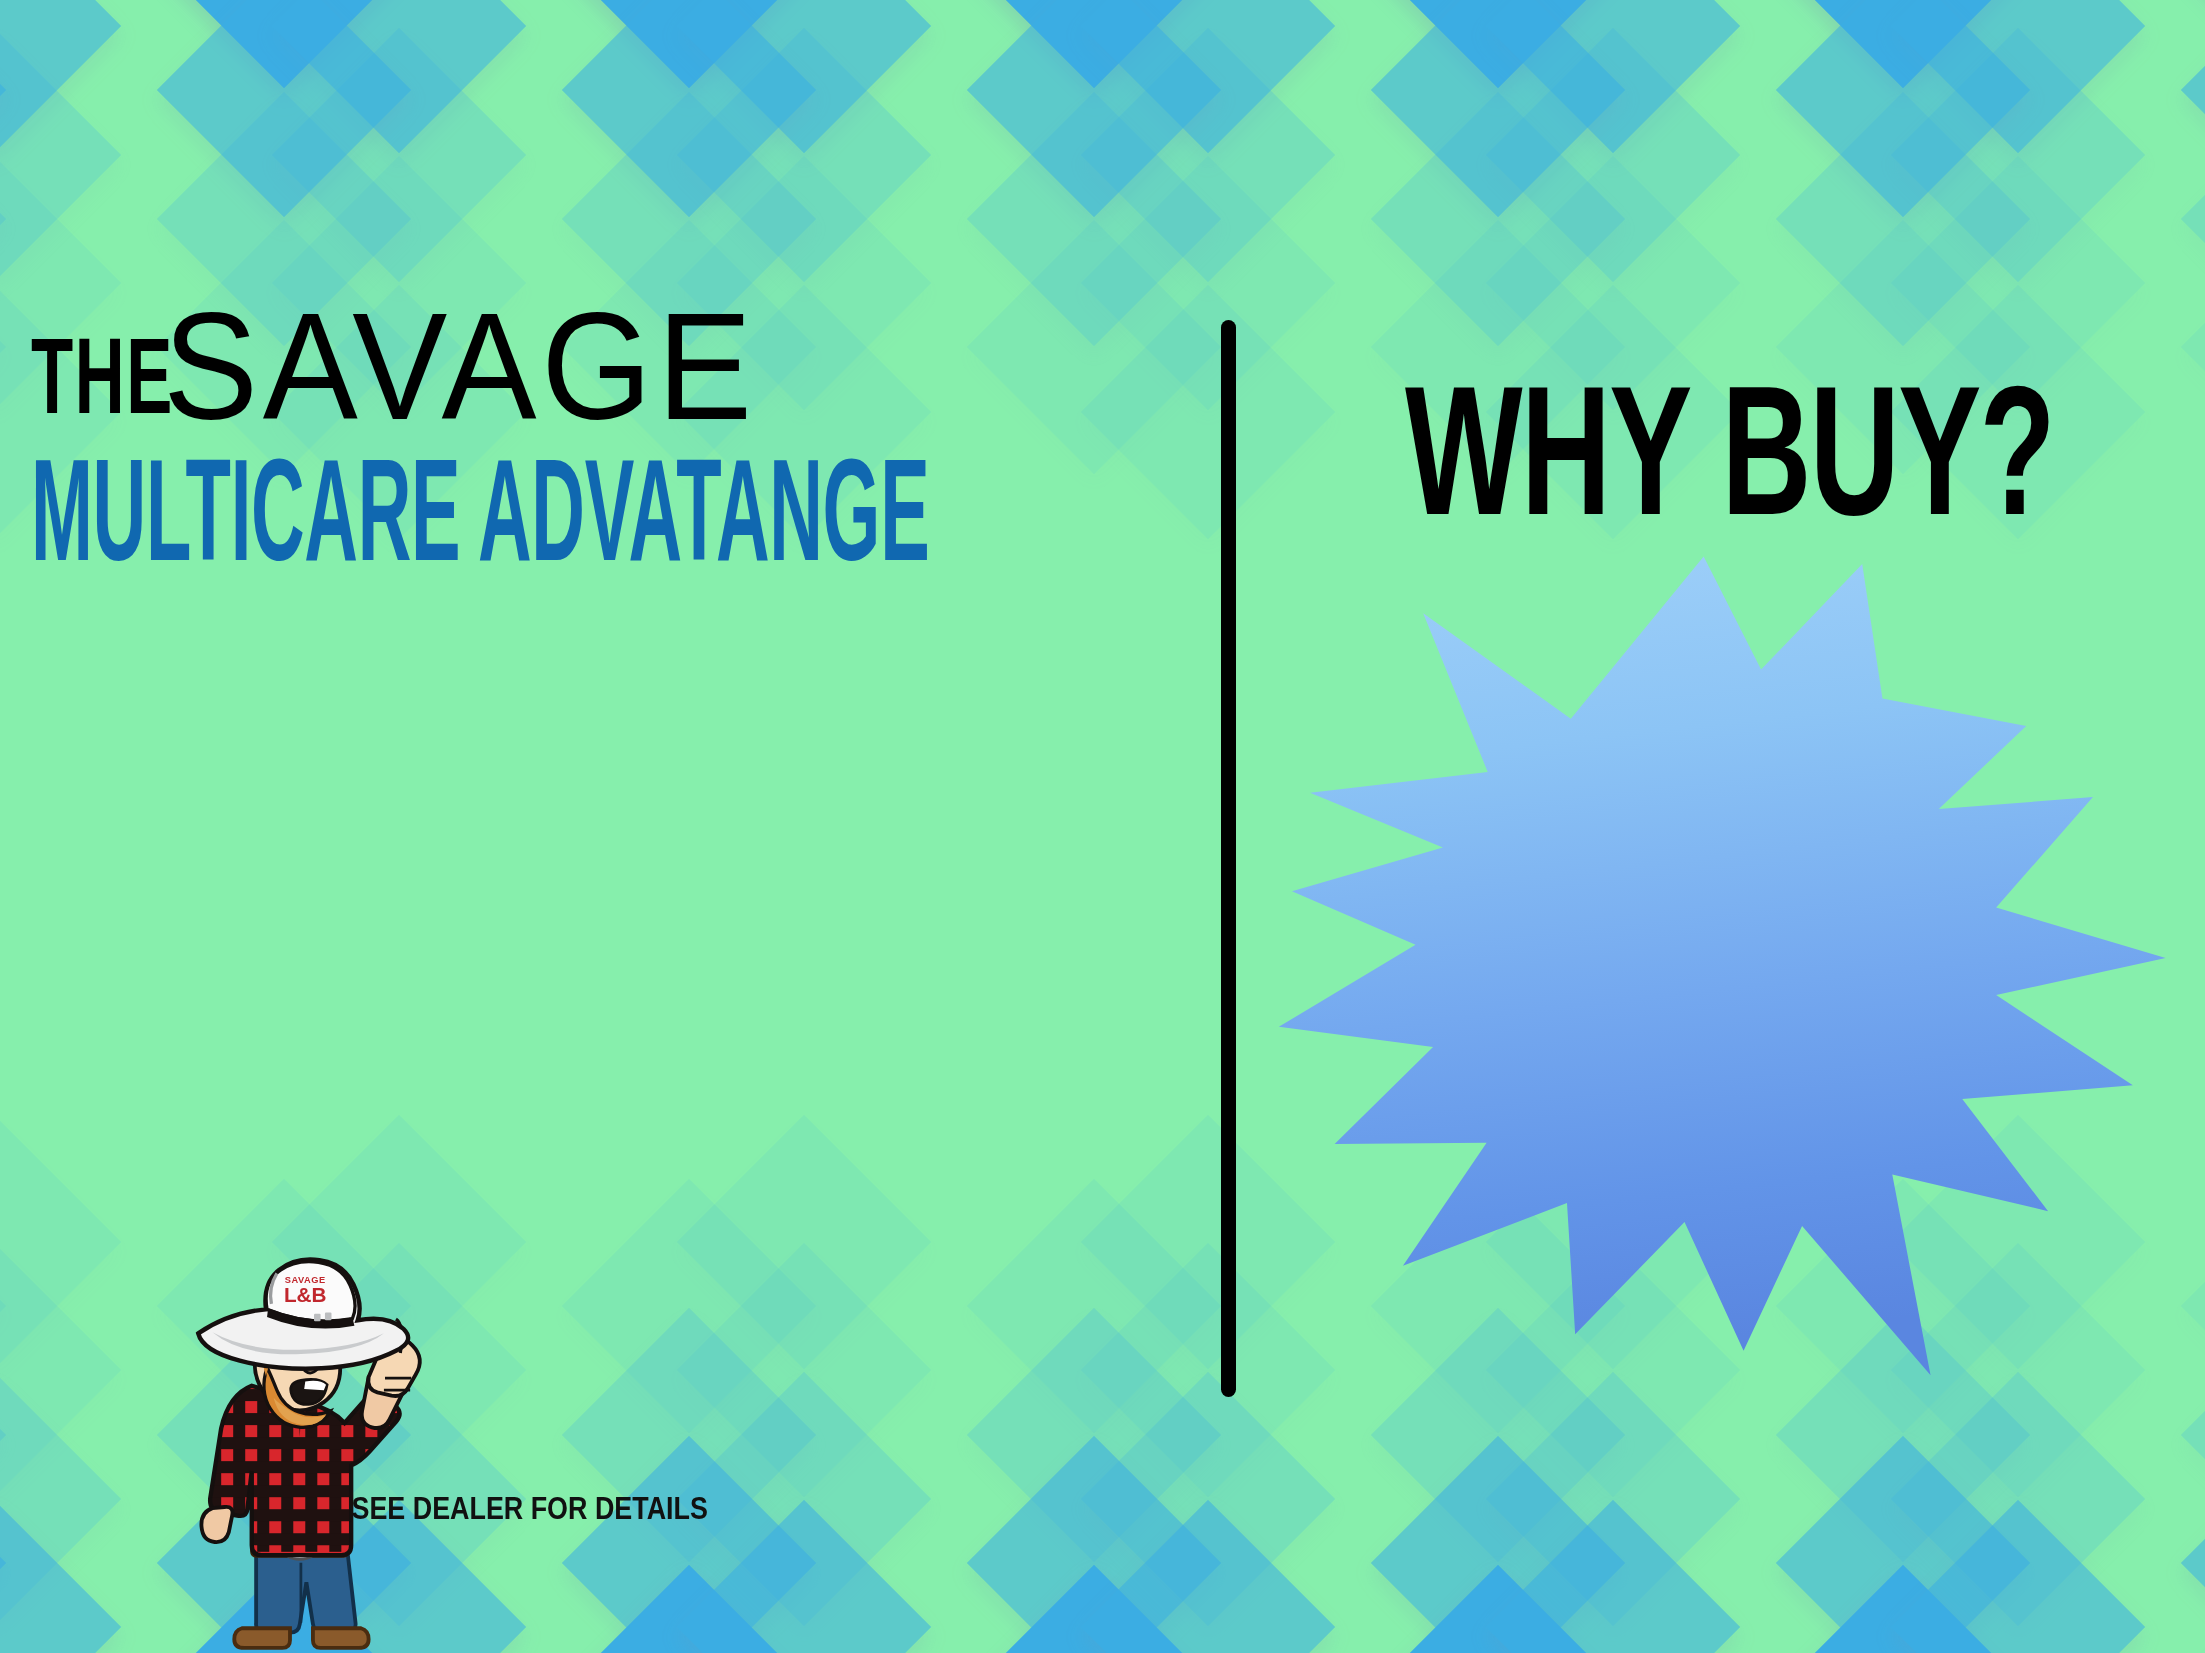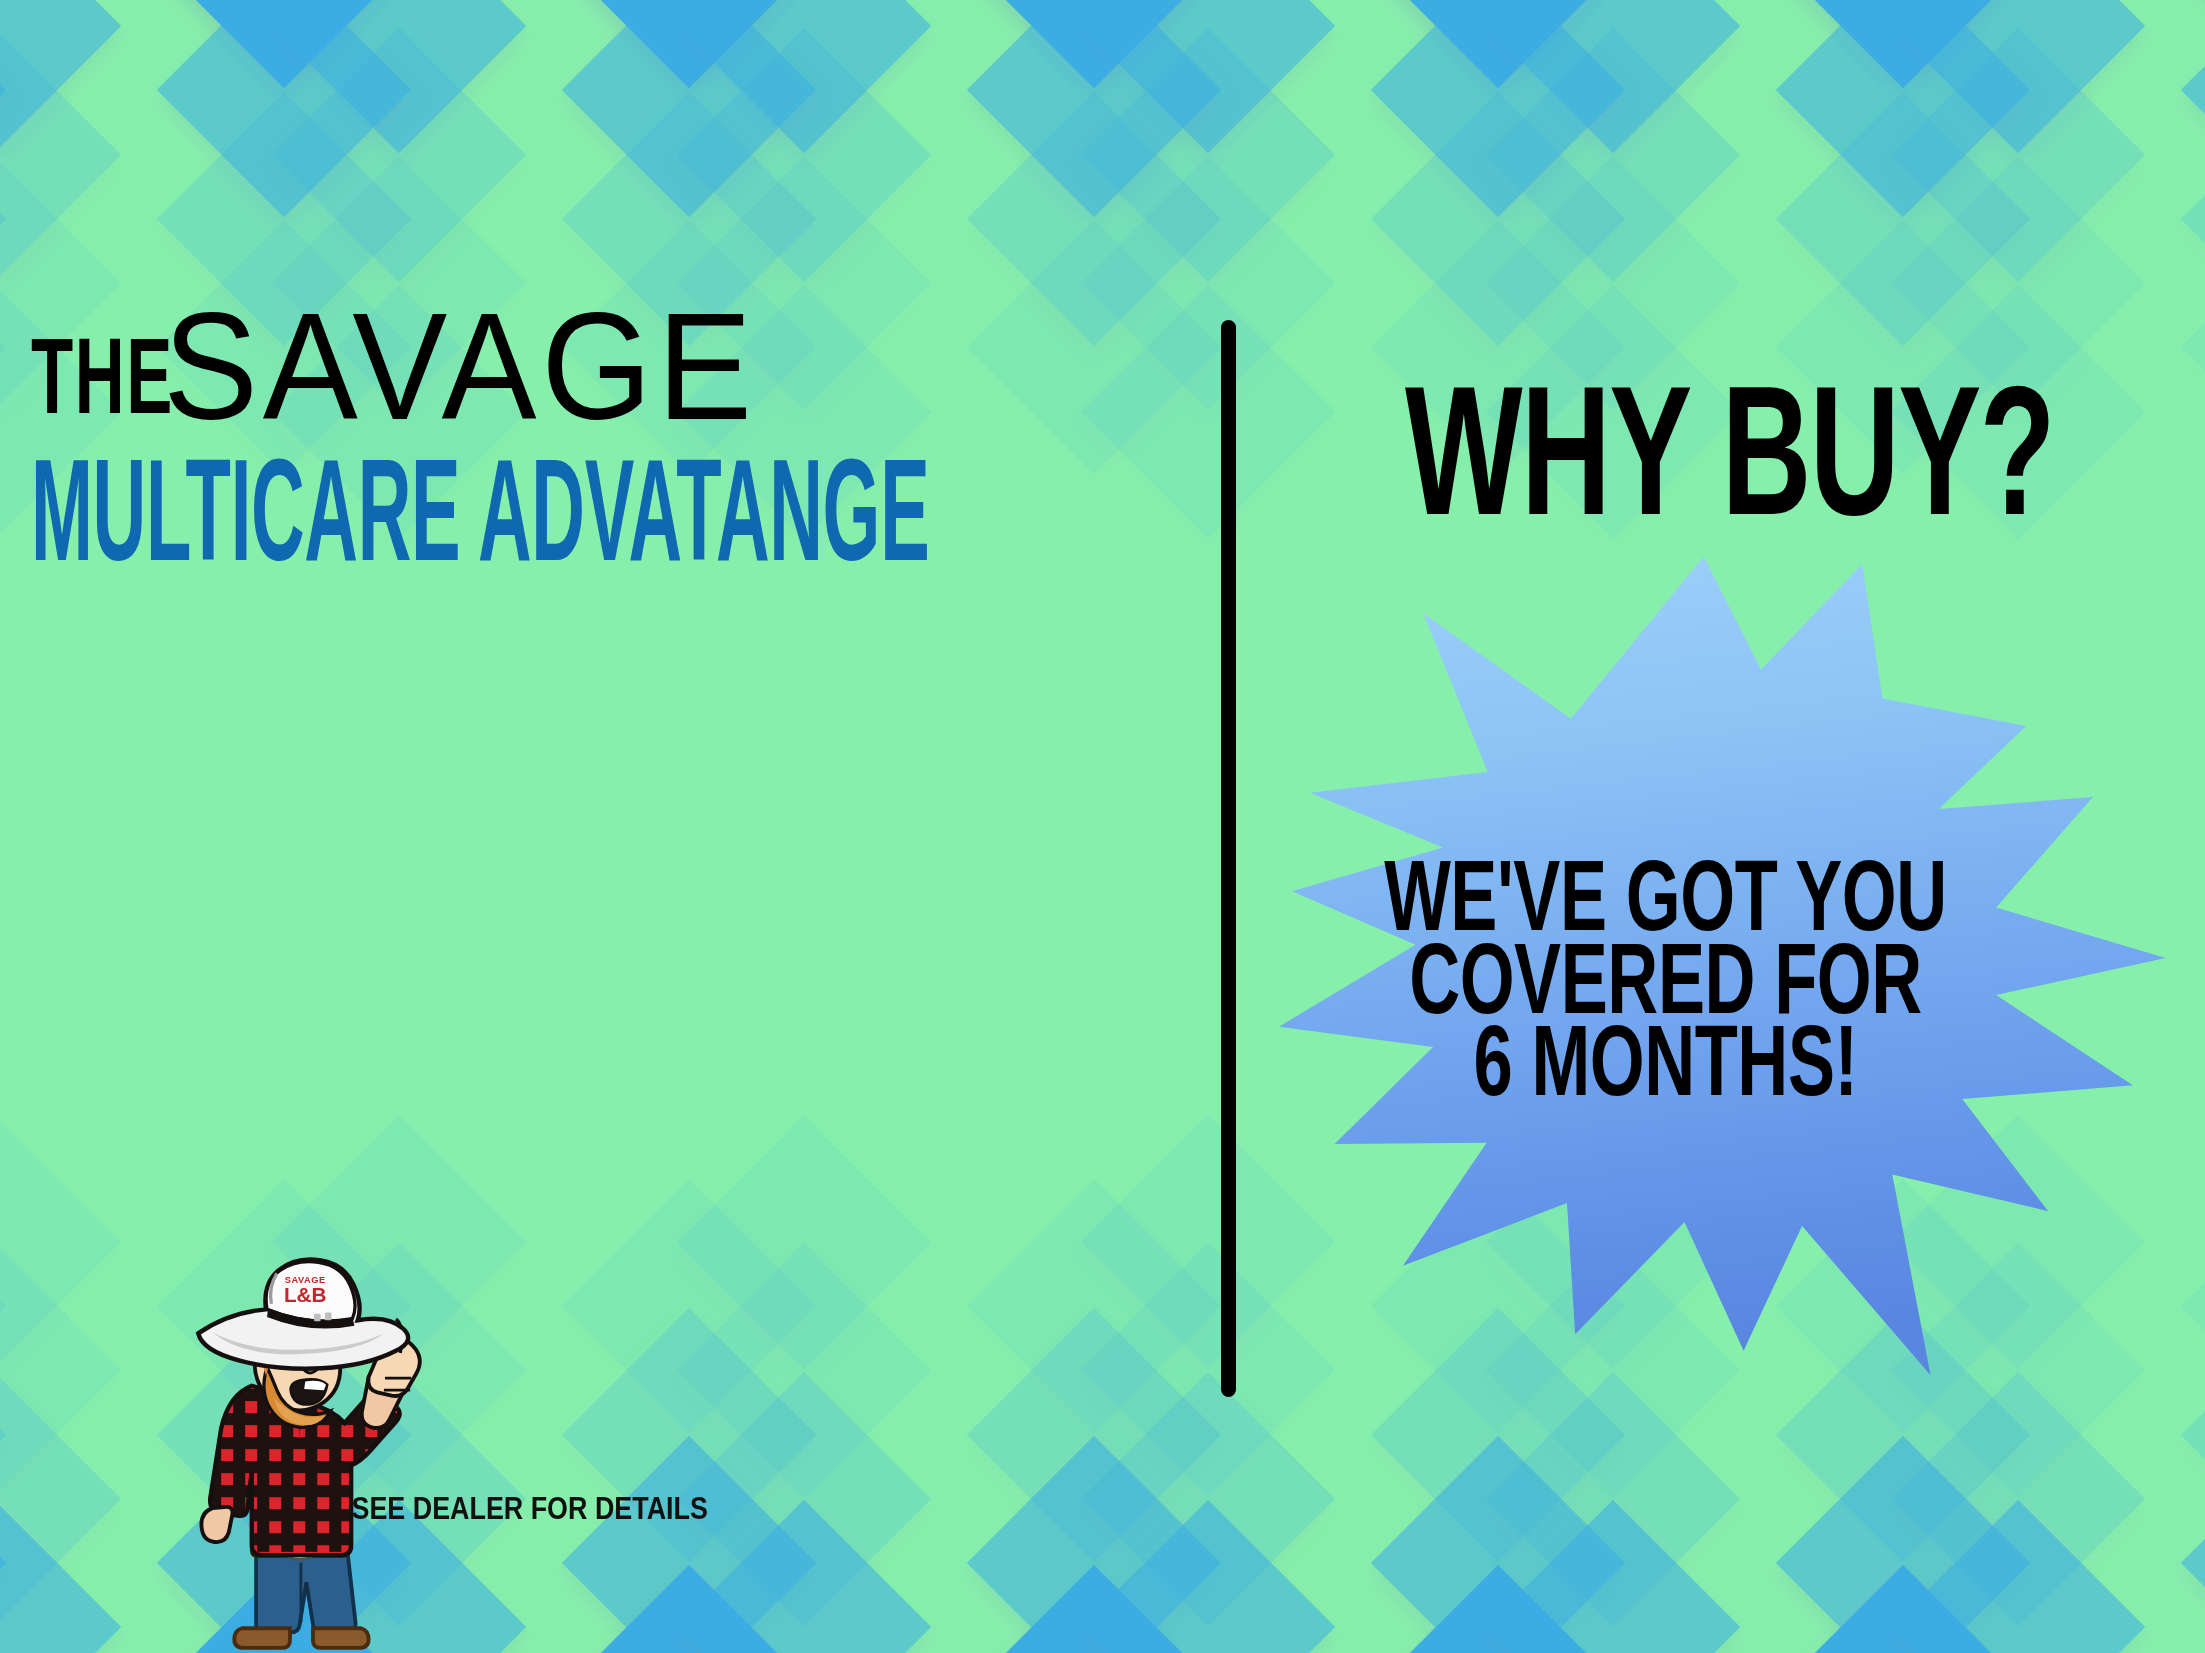--- a/index.html
+++ b/index.html
@@ -378,25 +378,20 @@
           L 268,718
           L 42,620
           L 318,540
           L 75,440
           L 400,402
           L 282,112
           L 552,305
           Z"></path>
       </svg>
 
-      <div id="burst-text">
-        <div>WE'VE GOT YOU</div>
-        <div>COVERED FOR</div>
-        <div>6 MONTHS!</div>
-      </div>
     </div>
   </div>
 
   <div id="mascot">
     <svg viewBox="0 0 520 740">
       <defs>
         <clipPath id="shirtClip">
           <path d="M168,246 q-42,16 -56,78 l-20,128 q-2,22 18,26 l34,6 q14,2 16,-12 l8,-70 l0,196 q0,18 18,18 l146,0 q18,0 18,-18 l0,-206
                    q18,-8 34,-26 l48,-54 q14,-16 -2,-30 l-22,-20 q-14,-12 -26,2 l-44,50 q-24,-26 -62,-34 q-18,-26 -54,-26 q-30,0 -54,-8 Z"></path>
         </clipPath>

